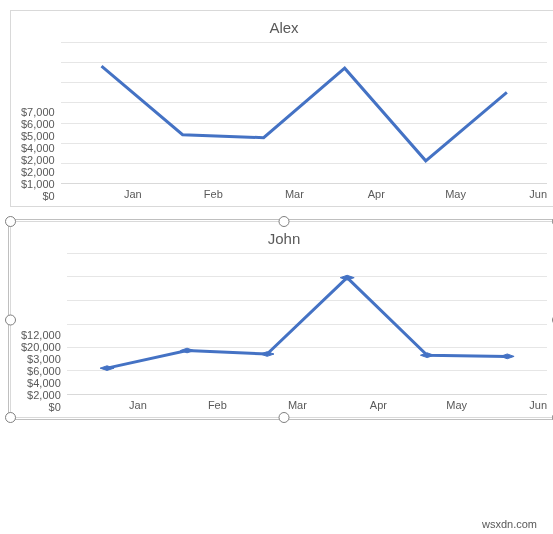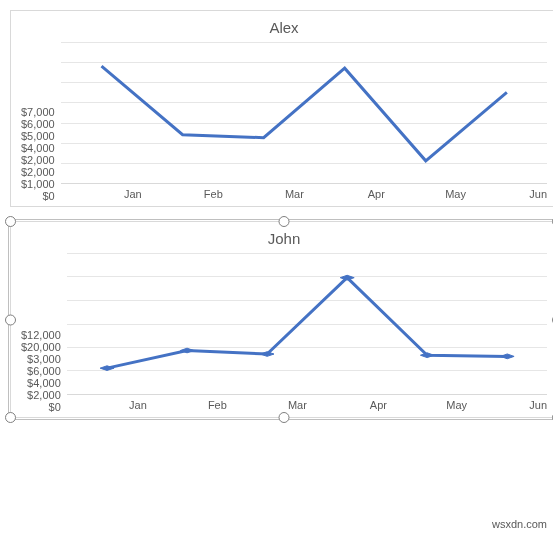--- a/index.html
+++ b/index.html
@@ -21,21 +21,21 @@
   .selected-frame{position:absolute;inset:-2px;border:1px solid #bfbfbf;pointer-events:none}
   .handle{position:absolute;width:9px;height:9px;background:#fff;border:1px solid #808080;border-radius:50%}
   .h-tl{top:-5px;left:-5px}.h-tr{top:-5px;right:-5px}.h-bl{bottom:-5px;left:-5px}.h-br{bottom:-5px;right:-5px}
   .h-t{top:-5px;left:50%;transform:translateX(-50%)}.h-b{bottom:-5px;left:50%;transform:translateX(-50%)}
   .h-l{left:-5px;top:50%;transform:translateY(-50%)}.h-r{right:-5px;top:50%;transform:translateY(-50%)}
 
   
   .side-tools{position:absolute;left:100%;margin-left:8px;top:2px;display:flex;flex-direction:column;gap:10px}
   .tool-btn{width:28px;height:28px;border:1px solid #c6c6c6;background:#fff;display:flex;align-items:center;justify-content:center;font-size:16px;color:#606060;box-shadow:0 1px 2px rgba(0,0,0,.08);cursor:pointer}
   .tool-btn.plus{color:#2e7d32;font-size:20px;font-weight:bold}
-  .watermark{position:fixed;bottom:4px;right:6px;font-size:11px;color:#595959}
+  .watermark{position:fixed;bottom:4px;right:16px;font-size:11px;color:#595959}
   .canvas{width:548px;position:relative}
 </style>
 </head>
 <body>
 
 <div class="canvas">
 
   <div class="chart-box">
     <div class="chart-title">Alex</div>
     <div class="chart">

